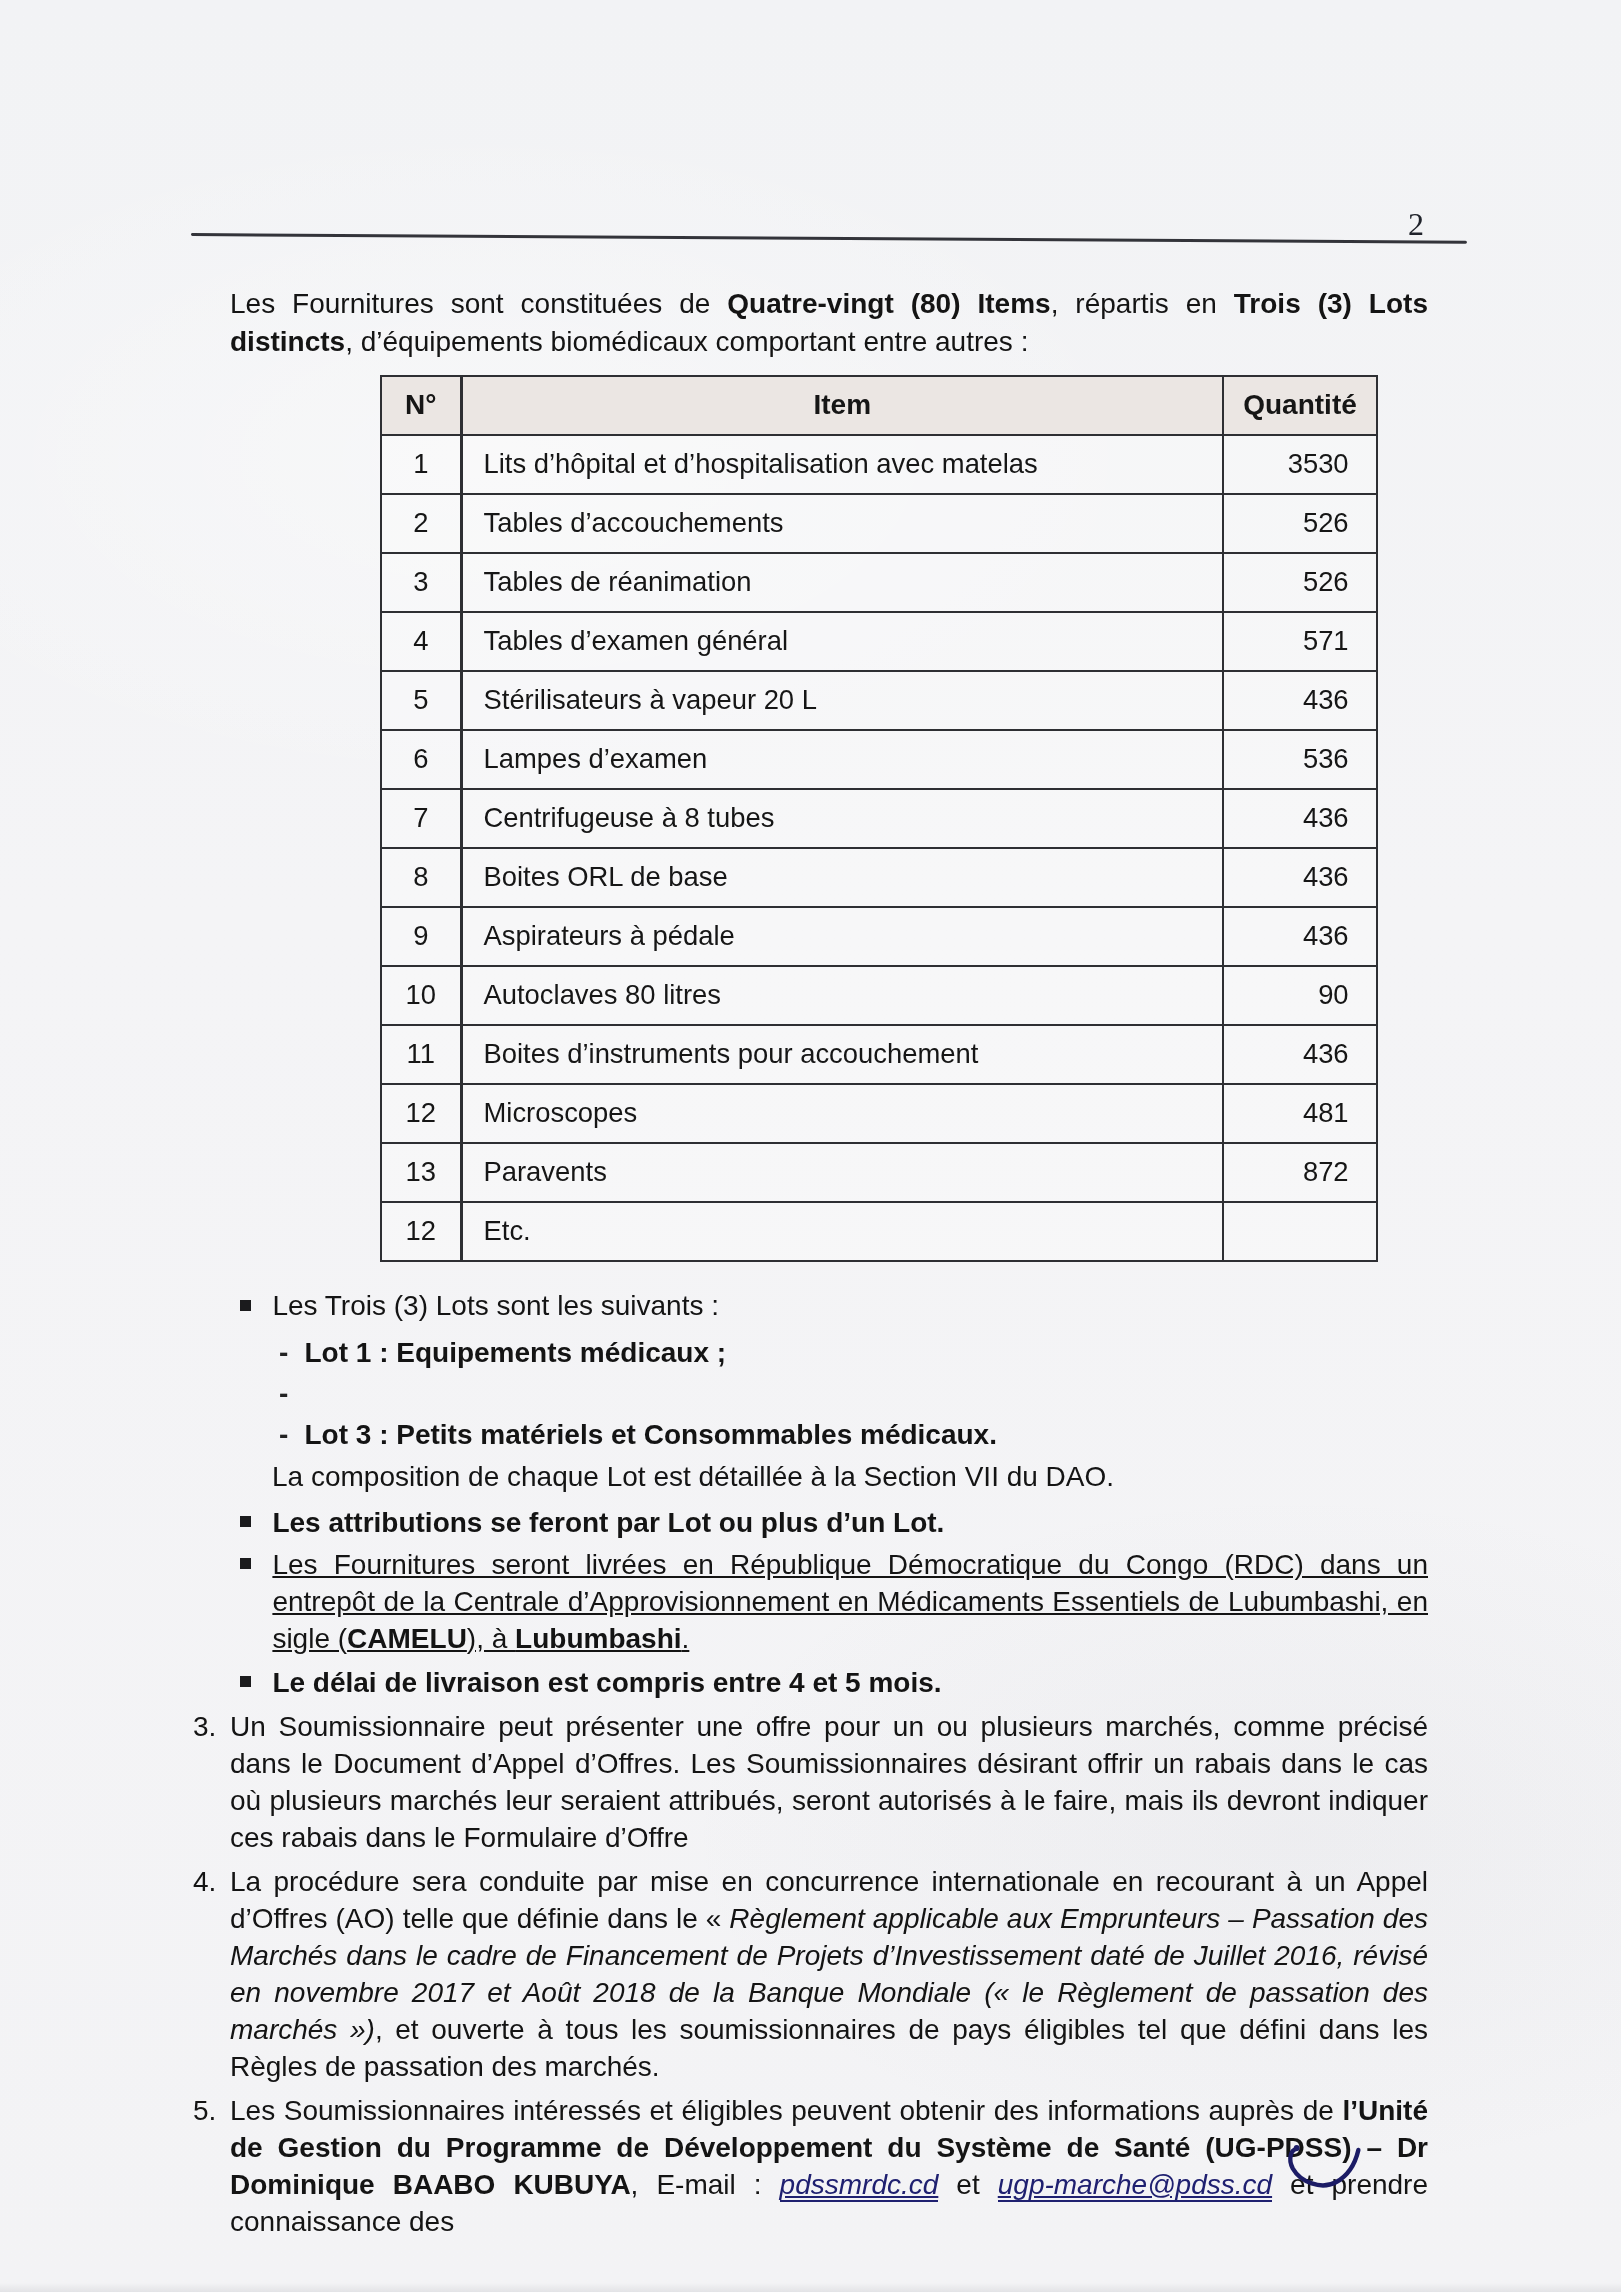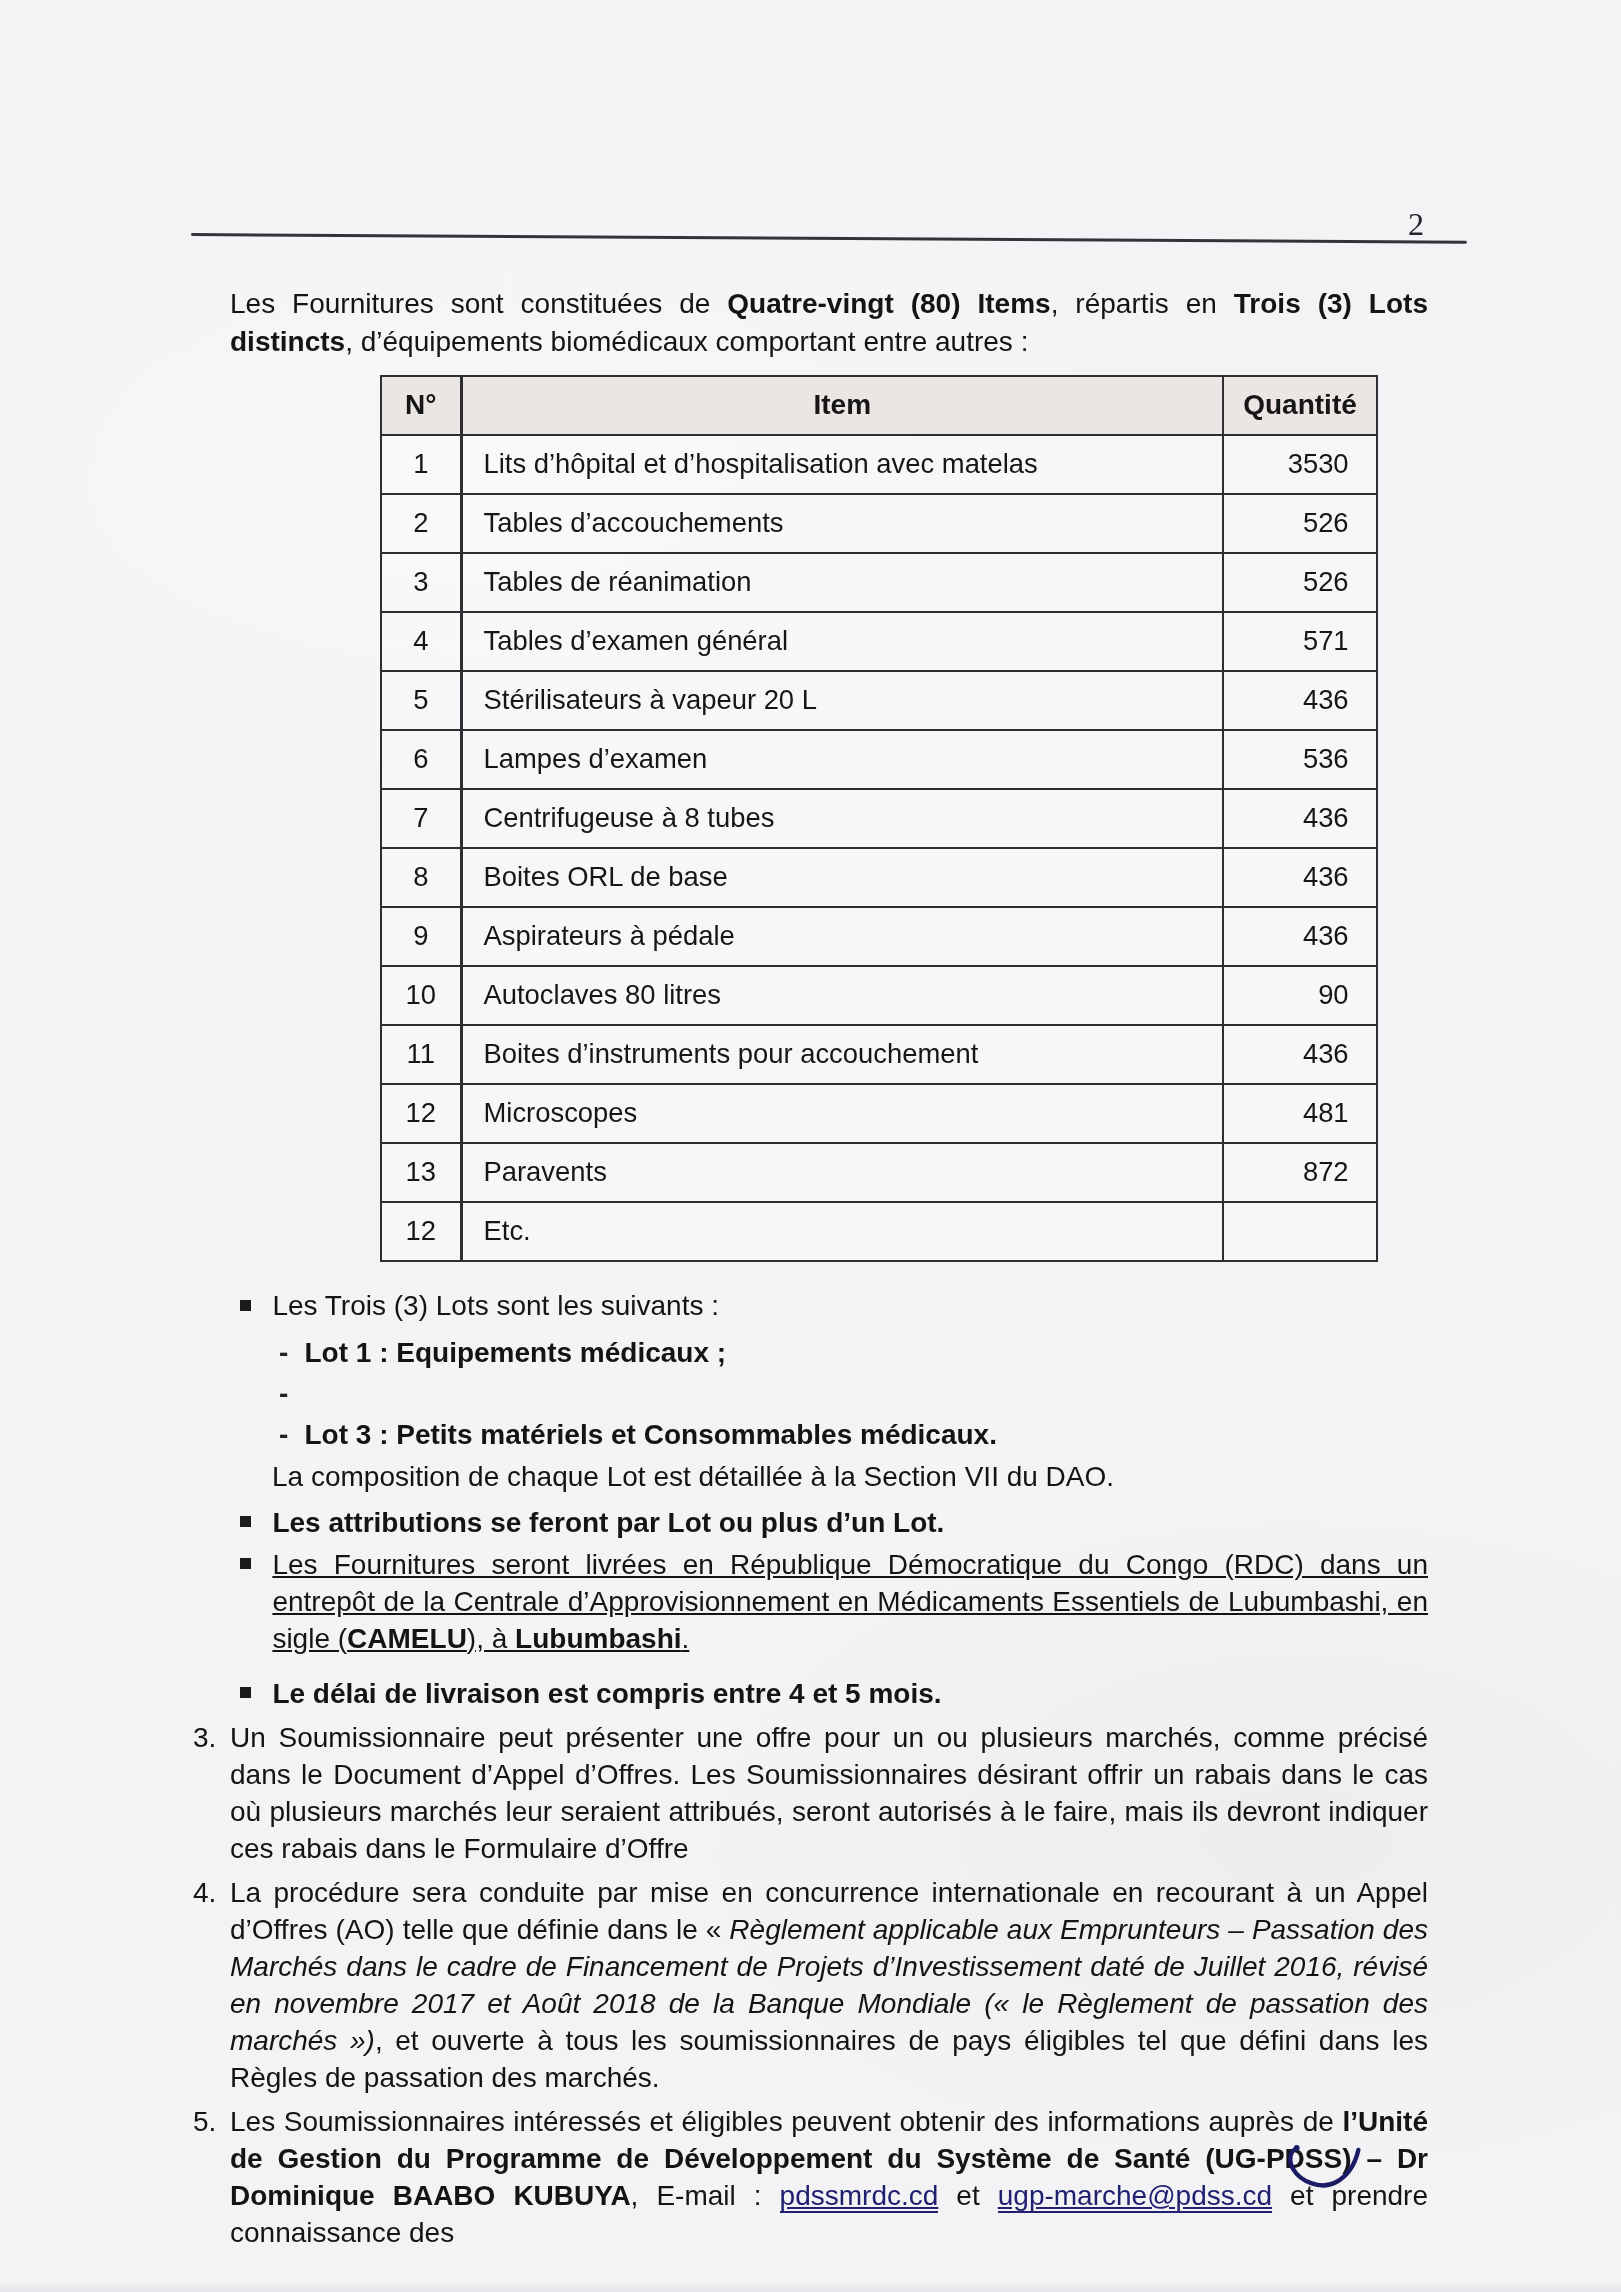--- a/index.html
+++ b/index.html
@@ -37,27 +37,27 @@
   .bullet-row{display:flex;margin:0 0 0 47px;font-size:28px;line-height:37px;}
   .sq{flex:0 0 10.8px;width:10.8px;height:10.8px;background:#1b1b1d;margin:12.7px 21.6px 0 0;}
   .bullet-text{width:1156px;}
   .b1{margin-top:25.5px;}
   .lots{margin:7.8px 0 0 86px;}
   .lot-row{display:flex;font-size:28px;line-height:41px;font-weight:bold;}
   .dash{flex:0 0 25.5px;font-weight:bold;color:#222;}
   .note{margin:2px 0 0 79px;font-size:28px;line-height:39px;}
   .b2{margin-top:7.8px;}
   .b3{margin-top:4.9px;text-decoration:underline;}
-  .b4{margin-top:18px;}
+  .b4{margin-top:7px;}
   
   .num-item{display:flex;margin-top:6.9px;font-size:28px;line-height:37px;}
   .num{flex:0 0 37px;}
   .num-text{width:1198px;}
   .n3{margin-top:7.8px;}
-  a.link{color:#1f2070;text-decoration:underline;border-bottom:2px solid #1f2070;cursor:pointer;}
+  a.link{color:#1f2070;text-decoration:underline;border-bottom:2px solid #1f2070;cursor:pointer;font-style:italic;}
   
   .pen{position:absolute;left:1282px;top:2139px;}
 </style>
 </head>
 <body>
 
 <div class="page">
 
   <div class="page-number">2</div>
   <div class="top-rule"></div>

